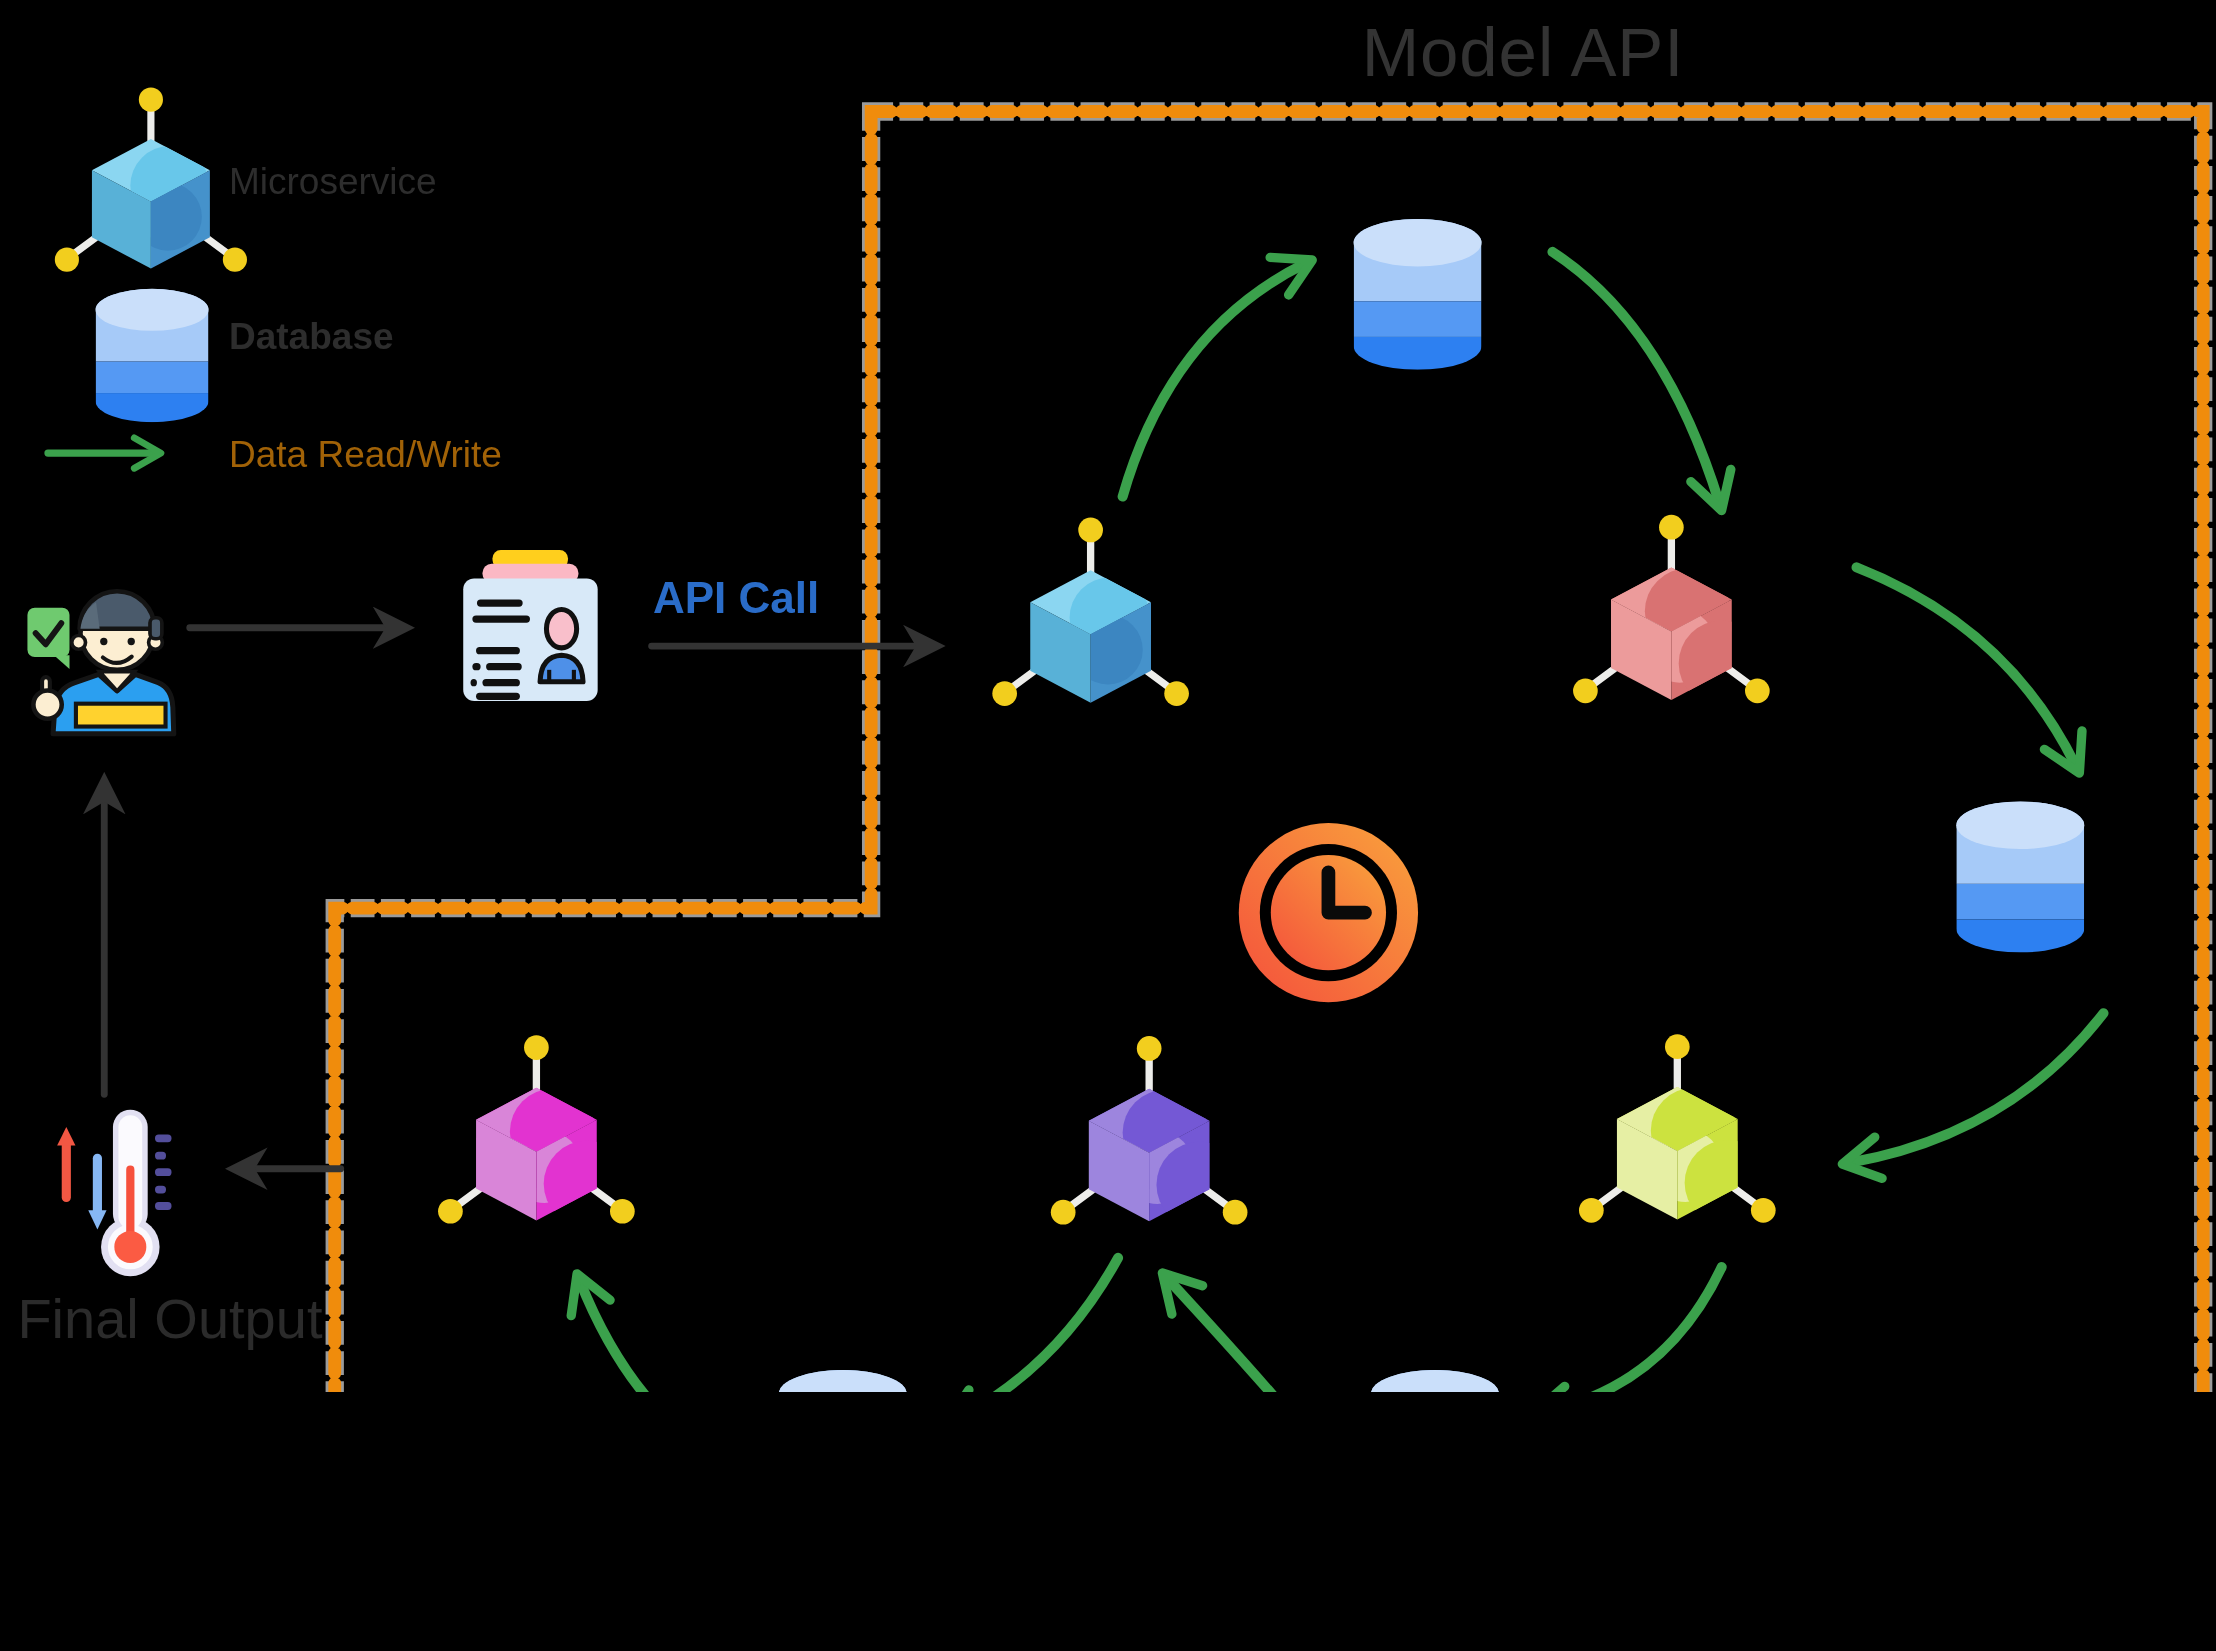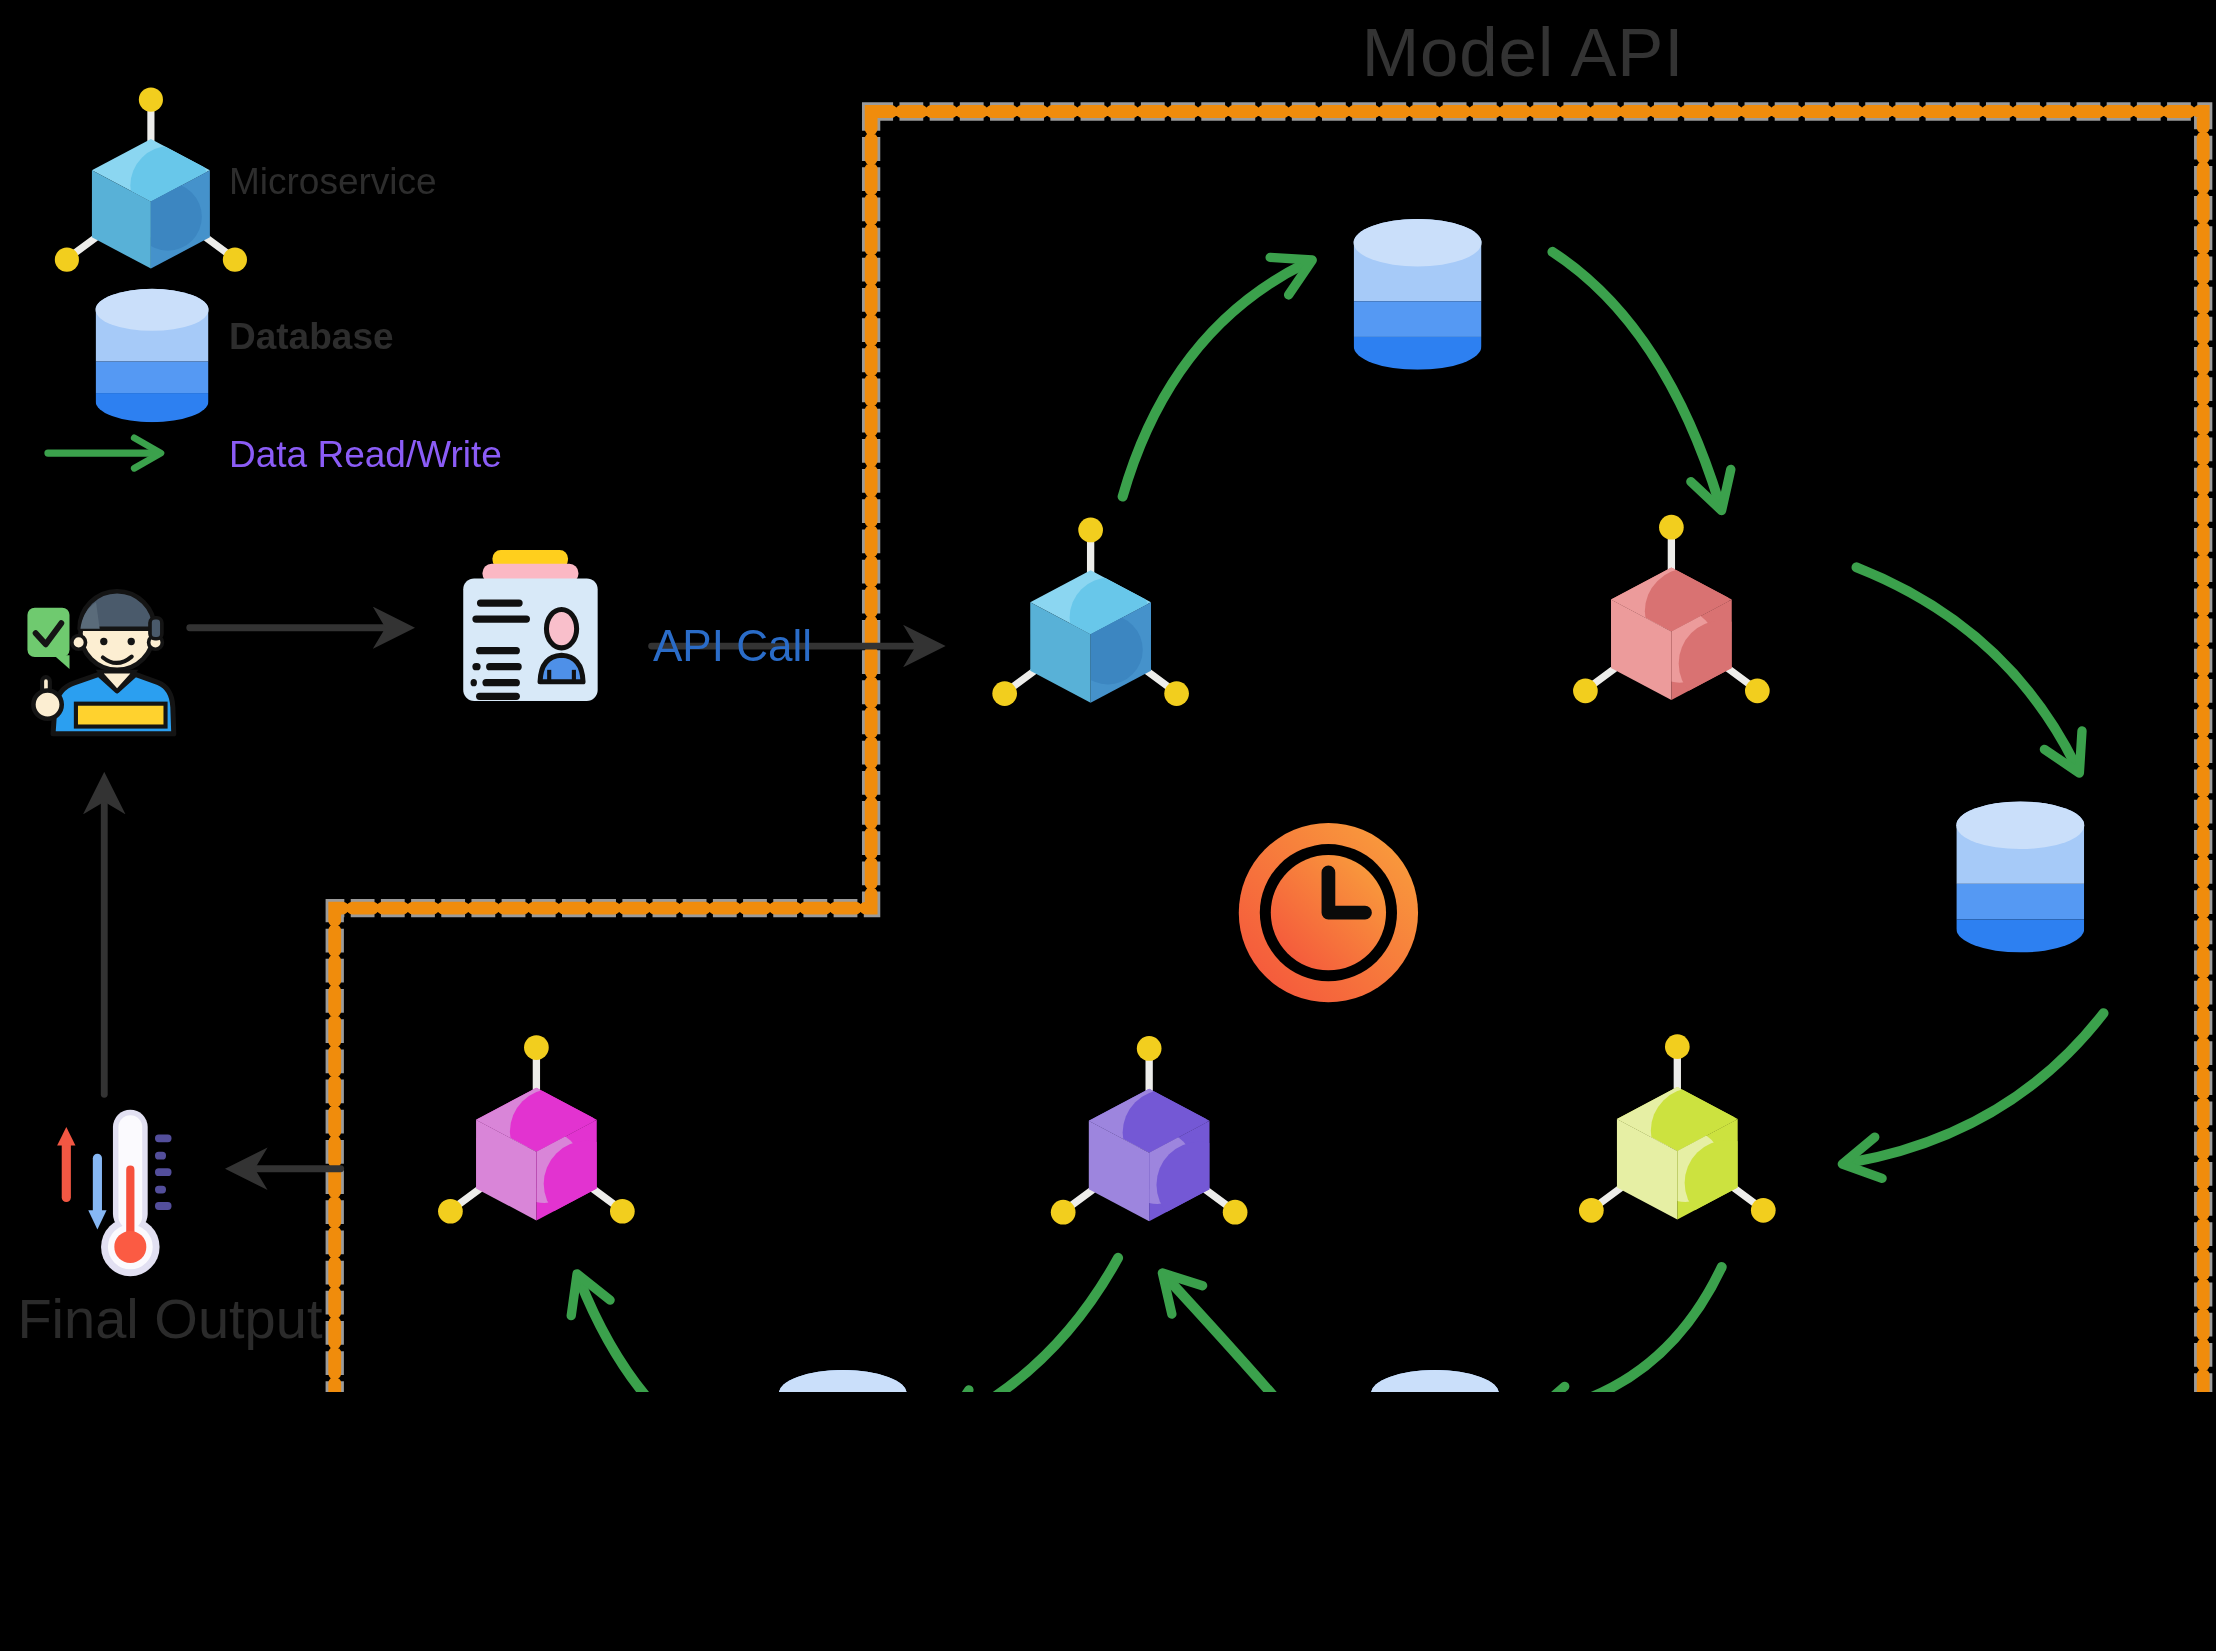--- a/index.html
+++ b/index.html
@@ -2,21 +2,21 @@
 <html style="font-size:7.3px"><head>
 <meta charset="utf-8">
 <style>
   html,body{margin:0;padding:0;background:#000;}
   #stage{position:relative;width:2216px;height:1392px;background:#000;overflow:hidden;
          font-family:"Liberation Sans", sans-serif;}
   #diagram{position:absolute;left:0;top:0;}
   .txt{position:absolute;white-space:nowrap;text-align:center;}
   .title{font-size:69px;font-weight:500;letter-spacing:0.9px;}
   .legend-label{font-size:37px;font-weight:500;}
-  .api-call{font-size:44px;font-weight:400;margin-top:48px;}
+  .api-call{font-size:44px;font-weight:700;}
   .final-output{font-size:56px;font-weight:500;}
 </style>
 </head>
 <body>
 
 <div id="stage">
   <svg id="diagram" width="2216" height="1652" viewBox="0 0 4846 3611">
       <defs>
         <marker id="head-green" viewBox="0 0 7 7" refX="4.6" refY="3.5" markerWidth="5.2" markerHeight="5.2" orient="auto">
           <path d="M0.7,0.7 L5.6,3.5 L0.7,6.3" fill="none" stroke="#3BA14C" stroke-width="1.25" stroke-linecap="round" stroke-linejoin="round"></path>
@@ -271,19 +271,19 @@
         <rect x="254" y="134" width="36" height="17" rx="8" fill="#534E9B"></rect>
         <rect x="254" y="172" width="24" height="17" rx="8" fill="#534E9B"></rect>
         <rect x="254" y="208" width="36" height="17" rx="8" fill="#534E9B"></rect>
       </g>
     </svg>
 
   <div class="txt title" style="left: 1203px; top: 12.8px; width: 640px; text-align: center; color: rgb(51, 51, 51);">Model API</div>
 
   <div class="txt legend-label" style="left: 229px; top: 161px; color: rgb(45, 45, 45);">Microservice</div>
   <div class="txt legend-label" style="left: 229px; top: 316px; color: rgb(45, 45, 45); font-weight: bold;">Database</div>
-  <div class="txt legend-label" style="left: 229px; top: 434px; color: #8b5cf6;">Data Read/Write</div>
+  <div class="txt legend-label" style="left: 229px; top: 434px; color: #a16207;">Data Read/Write</div>
 
   <div class="txt api-call" style="left: 653px; top: 573px; color: rgb(42, 108, 200);">API Call</div>
 
   <div class="txt final-output" style="left: 17.4px; top: 1286px; color: rgb(43, 43, 43);">Final Output</div>
 </div>
 
 
 </body></html>

